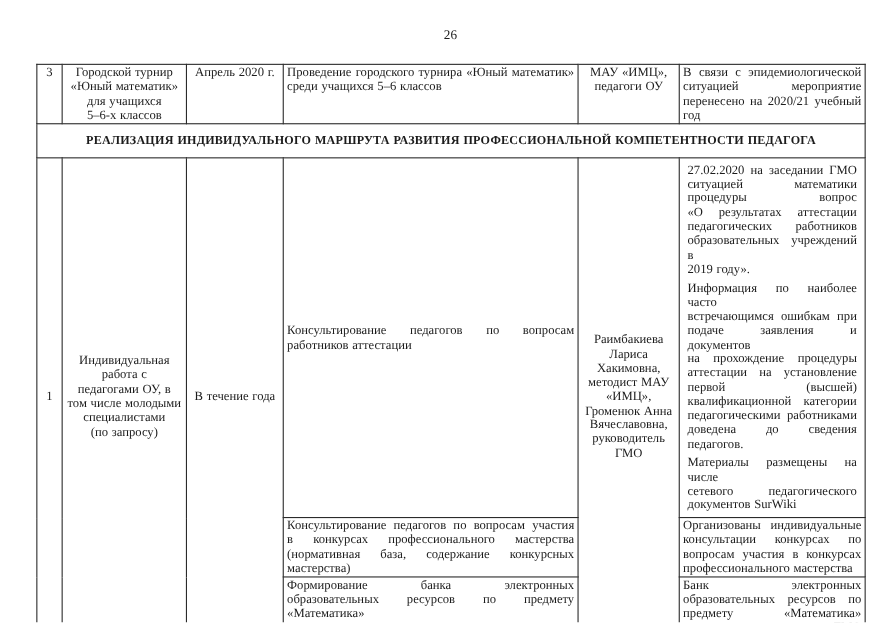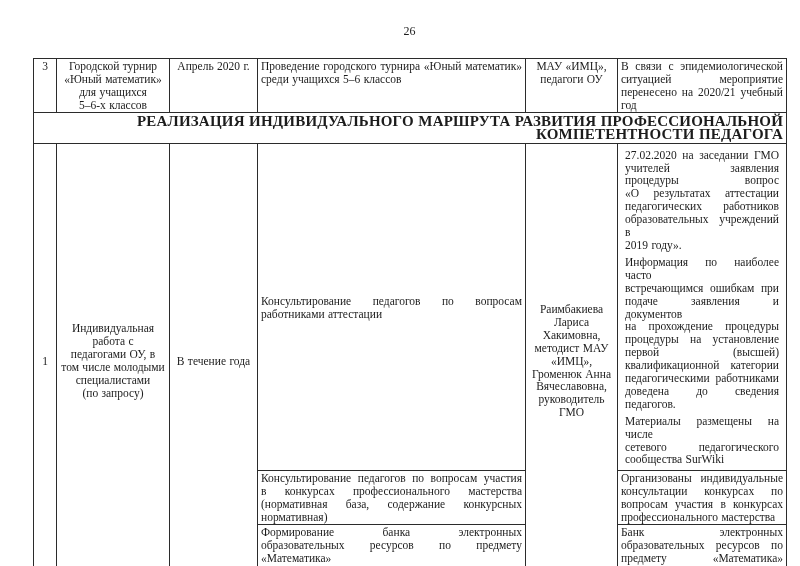--- a/index.html
+++ b/index.html
@@ -21,22 +21,22 @@
     font-size:11.5px; line-height:12.9px;
     padding:1px 3px 0 3px;
     vertical-align:top; overflow:hidden;
     word-spacing:0.5px;
   }
   td.center { text-align:center; }
   td.pre    { white-space:pre-line; }
   td.mid    { vertical-align:middle; }
   td.num    { text-align:center; padding-left:0; padding-right:0; }
   td.header-cell {
-    font-weight:bold; text-align:right; vertical-align:middle;
-    font-size:15px; height:29px; letter-spacing:0.2px;
+    font-weight:bold; text-align:center; vertical-align:middle;
+    font-size:11px; height:29px; letter-spacing:0.2px;
   }
   tr.row-a  { height:53px; }
   tr.row-c1 { height:262px; }
   tr.row-c2 { height:52px; }
   tr.row-c3 { height:53px;font-family:Liberation Serif, serif; }
   
   .lines .line { text-align:justify; text-align-last:justify; }
   .lines .line:last-child { text-align-last:left; }
   .lines.justify-all .line:last-child { text-align-last:justify; }
   .para { margin:4px; }
@@ -87,67 +87,67 @@
         <td rowspan="3" class="num mid">1</td>
         <td rowspan="3" class="center pre mid">Индивидуальная
 работа с
 педагогами ОУ, в
 том числе молодыми
 специалистами
 (по запросу)</td>
         <td rowspan="3" class="center pre mid">В течение года</td>
         <td class="lines mid">
             <div class="line">Консультирование педагогов по вопросам</div>
-            <div class="line">работниками аттестации</div>
+            <div class="line">работников аттестации</div>
           </td>
         <td rowspan="3" class="center pre mid">Раимбакиева
 Лариса
 Хакимовна,
 методист МАУ
 «ИМЦ»,
 Громенюк Анна
 Вячеславовна,
 руководитель
 ГМО</td>
         <td>
           <div class="para lines">
               <div class="line">27.02.2020 на заседании ГМО</div>
-              <div class="line">учителей заявления</div>
+              <div class="line">ситуацией математики</div>
               <div class="line">процедуры вопрос</div>
               <div class="line">«О результатах аттестации</div>
               <div class="line">педагогических работников</div>
               <div class="line">образовательных учреждений в</div>
               <div class="line">2019 году».</div>
             </div>
           <div class="para lines">
               <div class="line">Информация по наиболее часто</div>
               <div class="line">встречающимся ошибкам при</div>
               <div class="line">подаче заявления и документов</div>
               <div class="line">на прохождение процедуры</div>
-              <div class="line">процедуры на установление</div>
+              <div class="line">аттестации на установление</div>
               <div class="line">первой (высшей)</div>
               <div class="line">квалификационной категории</div>
               <div class="line">педагогическими работниками</div>
               <div class="line">доведена до сведения</div>
               <div class="line">педагогов.</div>
             </div>
           <div class="para lines">
               <div class="line">Материалы размещены на числе</div>
               <div class="line">сетевого педагогического</div>
-              <div class="line">сообщества SurWiki</div>
+              <div class="line">документов SurWiki</div>
             </div>
         </td>
       </tr>
 
       <tr class="row-c2">
         <td class="lines">
             <div class="line">Консультирование педагогов по вопросам участия</div>
             <div class="line">в конкурсах профессионального мастерства</div>
             <div class="line">(нормативная база, содержание конкурсных</div>
-            <div class="line">нормативная)</div>
+            <div class="line">мастерства)</div>
           </td>
         <td class="lines">
             <div class="line">Организованы индивидуальные</div>
             <div class="line">консультации конкурсах по</div>
             <div class="line">вопросам участия в конкурсах</div>
             <div class="line">профессионального мастерства</div>
           </td>
       </tr>
 
       <tr class="row-c3">

